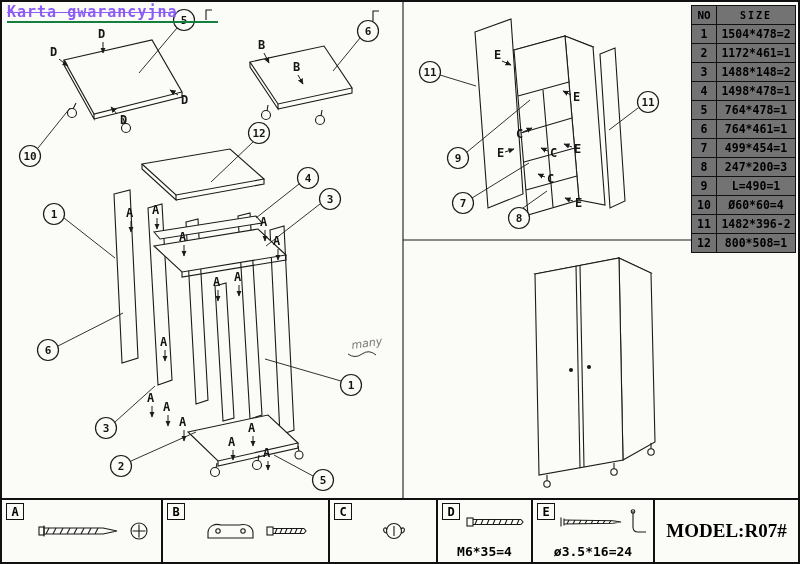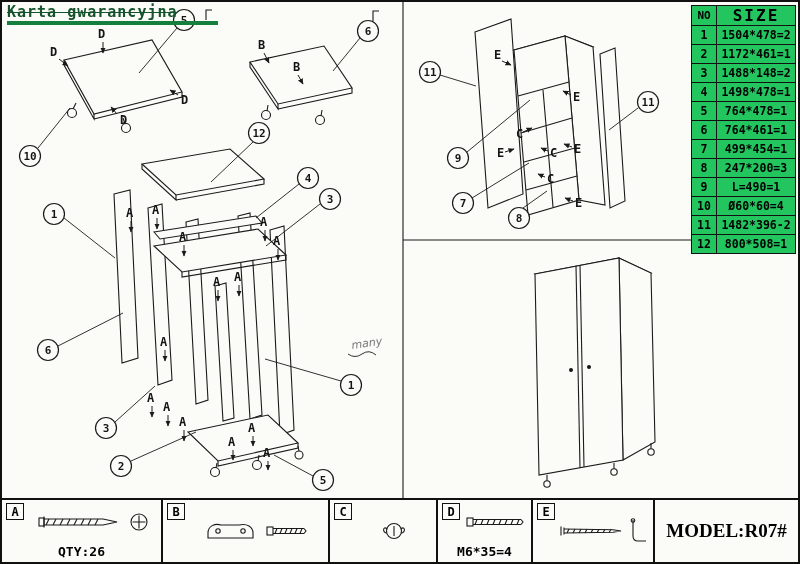--- a/index.html
+++ b/index.html
@@ -1,33 +1,33 @@
 <!DOCTYPE html>
 <html><head>
 <meta charset="utf-8">
 <style>
   html,body{margin:0;padding:0;background:#9a9a9a;}
   .page{position:relative;width:800px;height:564px;background:#fbfbf7;border:2px solid #111;
         box-sizing:border-box;font-family:"DejaVu Sans Mono","Liberation Mono",monospace;overflow:hidden;}
   .diagrams{position:absolute;top:0;left:0;}
-  .title{position:absolute;top:1px;left:5px;font-size:15px;font-weight:700;letter-spacing:1px;color:#14532d;
-         border-bottom:4px solid #15803d;padding-right:40px;text-decoration:line-through;}
+  .title{position:absolute;top:1px;left:5px;font-size:15px;font-weight:700;letter-spacing:1px;color:#8b5cf6;
+         border-bottom:2px solid #15803d;padding-right:40px;text-decoration:line-through;}
   svg text{fill:#151515;}
   .cn{font:700 11px "DejaVu Sans Mono",monospace;text-anchor:middle;}
   .lb{font:700 12px "DejaVu Sans Mono",monospace;}
   .scb{font:italic 11px "DejaVu Sans",sans-serif;fill:#777;}
   .ln{stroke:#1b1b1b;stroke-width:1.1;fill:none;}
   .pnl{stroke:#1b1b1b;stroke-width:1.1;fill:#fbfbf7;}
   .ldr{stroke:#1b1b1b;stroke-width:0.9;}
   .arr{stroke:#1b1b1b;stroke-width:1;}
   .co{fill:#fbfbf7;stroke:#1b1b1b;stroke-width:1.2;}
-  .size-table{position:absolute;top:3px;right:2px;border-collapse:collapse;background:#22c55e;padding-left:11px;}
+  .size-table{position:absolute;top:3px;right:2px;border-collapse:collapse;background:#737373;padding-left:11px;}
   .size-table th,.size-table td{border:1.5px solid #111;font-weight:700;text-align:center;padding:0 1px;white-space:nowrap;}
   .size-table th.no{font-size:11px;width:22px;}
-  .size-table th.size{font-size:16px;letter-spacing:2px;width:76px;height:18px;}
+  .size-table th.size{font-size:10px;letter-spacing:2px;width:76px;height:18px;}
   .size-table td{font-size:11.5px;height:18px;}
   .hw-strip{position:absolute;left:0;right:0;bottom:0;height:62px;border-top:2px solid #111;display:flex;background:#fbfbf7;}
   .hw-cell{position:relative;border-right:2px solid #111;display:flex;flex-direction:column;box-sizing:border-box;}
   .hw-top{flex:1;display:flex;align-items:center;justify-content:center;gap:8px;padding-left:22px;}
   .hw-letter{position:absolute;top:3px;left:4px;width:16px;height:15px;border:1px solid #111;
              font-size:12px;font-weight:700;display:flex;align-items:center;justify-content:center;}
   .hw-qty{display:flex;justify-content:space-evenly;font-size:13px;font-weight:700;padding-bottom:3px;}
   .model-cell{flex:1;display:flex;align-items:center;justify-content:center;font-size:19px;font-weight:700;border-right:none;font-family:Liberation Serif, serif;}
 </style>
 </head>
@@ -341,23 +341,20 @@
           <line x1="7" y1="2.5" x2="7" y2="13.5" class="ln"></line>
           <path d="M7,5 L66,5 M7,11 L66,11" class="ln"></path>
           <path d="M12,5 L9,11 M19,5 L16,11 M26,5 L23,11 M33,5 L30,11 M40,5 L37,11 M47,5 L44,11 M54,5 L51,11 M61,5 L58,11" class="ln" stroke-width="0.8"></path>
           <path d="M66,5 L80,8 L66,11" class="ln"></path>
         </svg>
         <svg width="20" height="20" viewBox="0 0 20 20">
           <circle cx="10" cy="10" r="8" class="ln"></circle>
           <path d="M10,3.5 L10,16.5 M3.5,10 L16.5,10" class="ln"></path>
         </svg>
       </div>
-      <div class="hw-qty">
-          <span>QTY:26</span>
-        </div>
     </div>
 
     <div class="hw-cell" style="width:167px;">
       <span class="hw-letter">B</span>
       <div class="hw-top">
         <svg width="52" height="22" viewBox="0 0 52 22">
           <path d="M3,18 L3,13 C3,6 10,3 16,5 L34,5 C42,3 48,7 48,13 L48,18 Z" class="ln"></path>
           <circle cx="13" cy="11" r="2.2" class="ln"></circle>
           <circle cx="38" cy="11" r="2.2" class="ln"></circle>
         </svg>
@@ -401,18 +398,21 @@
           <line x1="2" y1="1.5" x2="2" y2="10.5" class="ln"></line>
           <line x1="5" y1="2.5" x2="5" y2="9.5" class="ln"></line>
           <path d="M5,4 L54,4.7 M5,8 L54,7.3 M54,4.7 L62,6 L54,7.3" class="ln"></path>
           <path d="M10,4 L8,8 M16,4 L14,8 M22,4 L20,8 M28,4 L26,8 M34,4.2 L32,7.8 M40,4.2 L38,7.8 M46,4.3 L44,7.7 M52,4.5 L50,7.5" class="ln" stroke-width="0.7"></path>
         </svg>
         <svg width="22" height="26" viewBox="0 0 22 26">
           <path d="M6,2 L6,18 Q6,23 11,23 L19,23" class="ln" stroke-width="2.2"></path>
           <circle cx="6" cy="2.5" r="1.8" class="ln"></circle>
         </svg>
       </div>
+      <div class="hw-qty">
+          <span>ø3.5*16=24</span>
+        </div>
     </div>
 
     <div class="model-cell">MODEL:R07#</div>
   </div>
 
 </div>
 
 </body></html>

